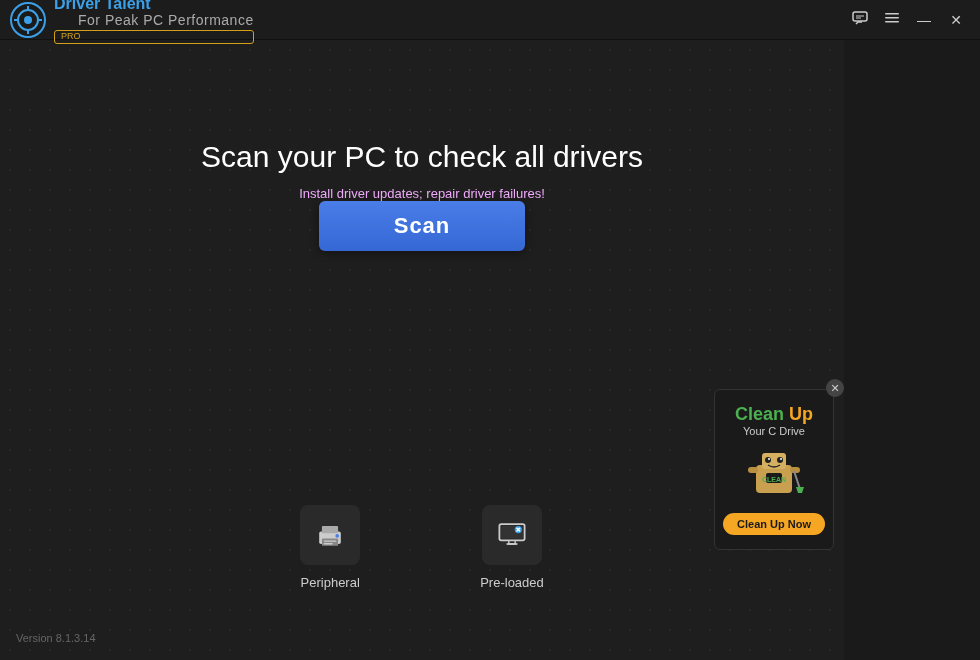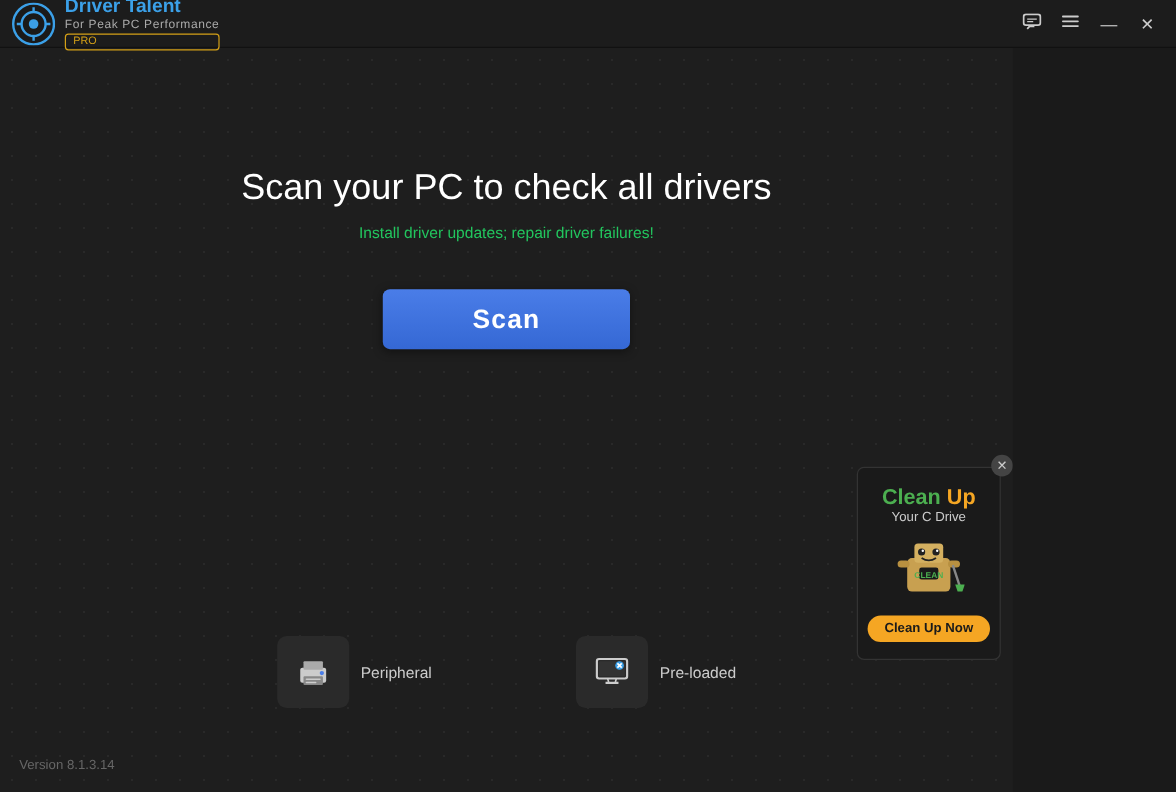--- a/index.html
+++ b/index.html
@@ -43,23 +43,24 @@
       line-height: 1.1;
     }
 
     .logo-title {
       font-size: 16px;
       font-weight: 700;
       color: #3ba0e8;
     }
 
     .logo-subtitle {
-      font-size: 10px;
+      font-size: 14px;
       color: #aaa;
       letter-spacing: 0.5px;
+      margin-left: 24px;
     }
 
     .logo-pro-badge {
       border: 1px solid #d4a017;
       color: #d4a017;
       font-size: 9px;
       font-weight: 400;
       padding: 1px 6px;
       border-radius: 3px;
       margin-top: 2px;
@@ -120,23 +121,22 @@
     .main-title {
       font-size: 30px;
       font-weight: 400;
       color: #ffffff;
       text-align: center;
       margin-bottom: 12px;
     }
 
     .main-subtitle {
       font-size: 13px;
-      color: #22c55e;
+      color: #f0abfc;
       text-align: center;
-      margin-bottom: 40px;
     }
 
     .scan-button {
       width: 206px;
       height: 50px;
       background: linear-gradient(180deg, #4a7de8 0%, #3568d4 100%);
       border: none;
       border-radius: 6px;
       color: #fff;
       font-size: 22px;
@@ -154,21 +154,21 @@
       left: 0;
       right: 0;
       display: flex;
       justify-content: center;
       gap: 120px;
       z-index: 2;
     }
 
     .icon-item {
       display: flex;
-      flex-direction: row;
+      flex-direction: column;
       align-items: center;
       gap: 10px;
       cursor: pointer;
     }
 
     .icon-circle {
       width: 60px;
       height: 60px;
       background: #2a2a2a;
       border-radius: 8px;

